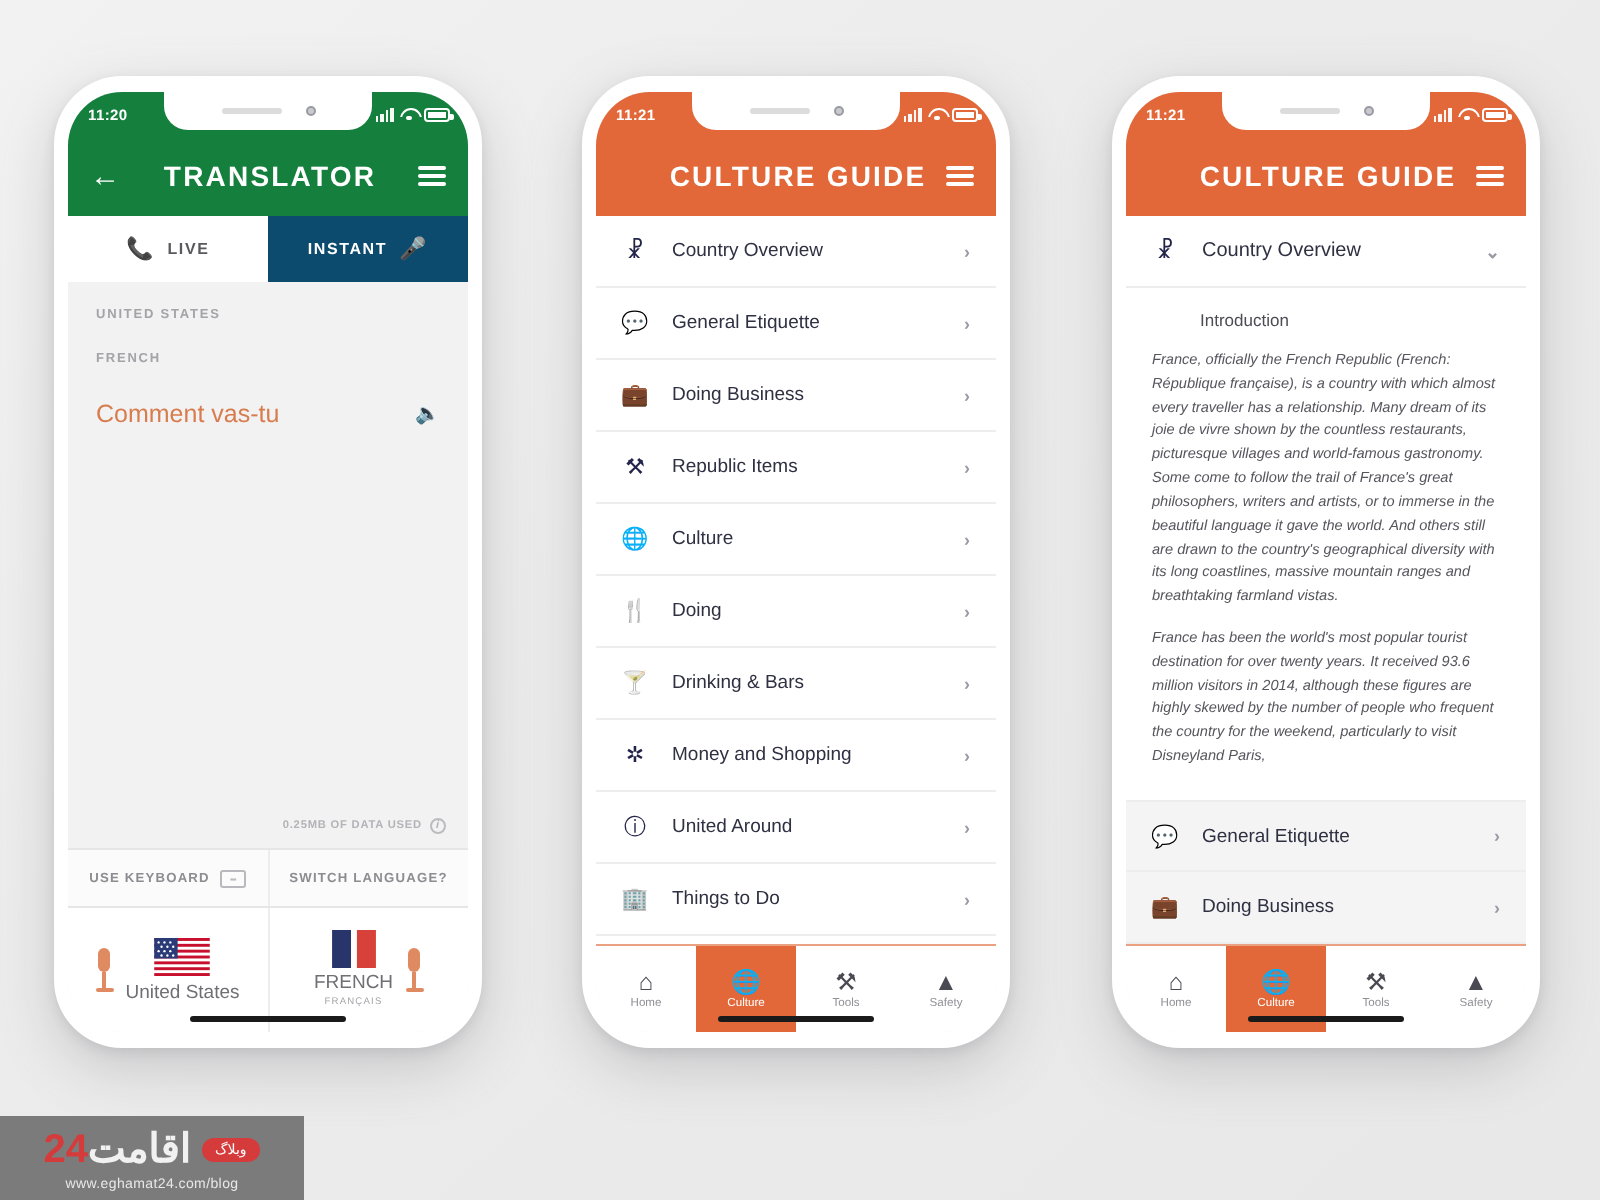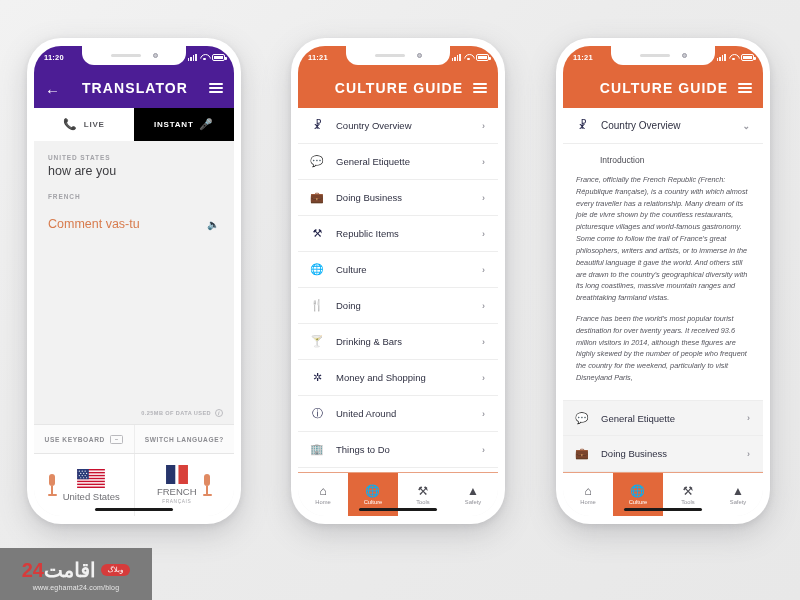--- a/index.html
+++ b/index.html
@@ -71,30 +71,30 @@
   .appbar .title {
     flex: 1; text-align: center; color: #fff; font-size: 14px;
     font-weight: bold; letter-spacing: 1.1px;
   }
   .back-arrow { width: 16px; color: #fff; font-size: 15px; line-height: 1; }
   .hamb { width: 14px; display: flex; flex-direction: column; gap: 2.5px; }
   .hamb span { display: block; height: 1.8px; background: #fff; border-radius: 1px; }
   .spacer16 { width: 16px; }
 
   
-  .teal  { background: #4c1d95; }
+  .teal  { background: #15803d; }
   .orange{ background: #e2683a; }
 
   .seg { display: flex; flex: none; height: 33px; }
   .seg > div {
     flex: 1; display: flex; align-items: center; justify-content: center; gap: 6px;
     font-size: 8px; font-weight: bold; letter-spacing: .8px;
   }
   .seg .on  { background: #ffffff; color: #59595e; }
-  .seg .off { background: #000000; color: #ffffff; text-align: right; }
+  .seg .off { background: #0c4a6e; color: #ffffff; text-align: right; }
   .ic-phone { font-size: 11px; }
   .ic-mic   { font-size: 11px; }
 
   .convo { flex: 1; background: #f2f2f2; padding: 13px 14px 0; position: relative; overflow: hidden; }
   .lang-label { font-size: 6.5px; letter-spacing: .9px; color: #a3a3a8; font-weight: bold; }
   .src-text { font-size: 12.5px; color: #3e3e42; margin-top: 3px; }
   .blk2 { margin-top: 15px; }
   .dst-row { display: flex; align-items: center; justify-content: space-between; margin-top: 17px; }
   .dst-text { font-size: 12.5px; color: #d87c4e; }
   .spk { font-size: 10px; color: #b0b0b4; }
@@ -167,21 +167,21 @@
   }
   .acc-head .lbl { flex: 1; font-size: 10px; color: #2f3042; }
   .article { flex: 1; background: #fff; padding: 11px 13px 0; overflow: hidden; }
   .art-h { font-size: 8.5px; color: #4c4c54; margin-bottom: 9px; padding-left: 24px; }
   .art-p { font-size: 7.3px; line-height: 1.62; color: #55555d; text-align: left; font-style: italic; }
   .art-p + .art-p { margin-top: 9px; }
   .fade-row { border-top: 1px solid #ededed; }
 
   
   .wm {
-    position: absolute; left: 0; bottom: 0; width: 152px; height: 52px;
+    position: absolute; left: 0; bottom: 0; width: 152px; height: 42px;
     background: #7b7b7b; display: flex; flex-direction: column;
     align-items: center; justify-content: center; gap: 2px; z-index: 90;
   }
   .wm-top { display: flex; align-items: center; gap: 5px; }
   .wm-ar { font-size: 20px; font-weight: bold; color: #f1f1f1; letter-spacing: -1px; }
   .wm-ar .red { color: #d63b3b; }
   .wm-badge { background: #d63b3b; color: #fff; font-size: 7px; border-radius: 9px;
               padding: 2px 7px; }
   .wm-url { font-size: 7px; color: #e8e8e8; letter-spacing: .2px; }
 </style>
@@ -227,21 +227,20 @@
           <span>LIVE</span>
         </div>
         <div class="off">
           <span>INSTANT</span>
           <span class="ic-mic">🎤</span>
         </div>
       </div>
 
       <div class="convo">
         <div class="lang-label">UNITED STATES</div>
-        <div class="src-text">how are you</div>
 
         <div class="blk2">
           <div class="lang-label">FRENCH</div>
           <div class="dst-row">
             <span class="dst-text">Comment vas-tu</span>
             <span class="spk">🔈</span>
           </div>
         </div>
 
         <div class="datarow">

